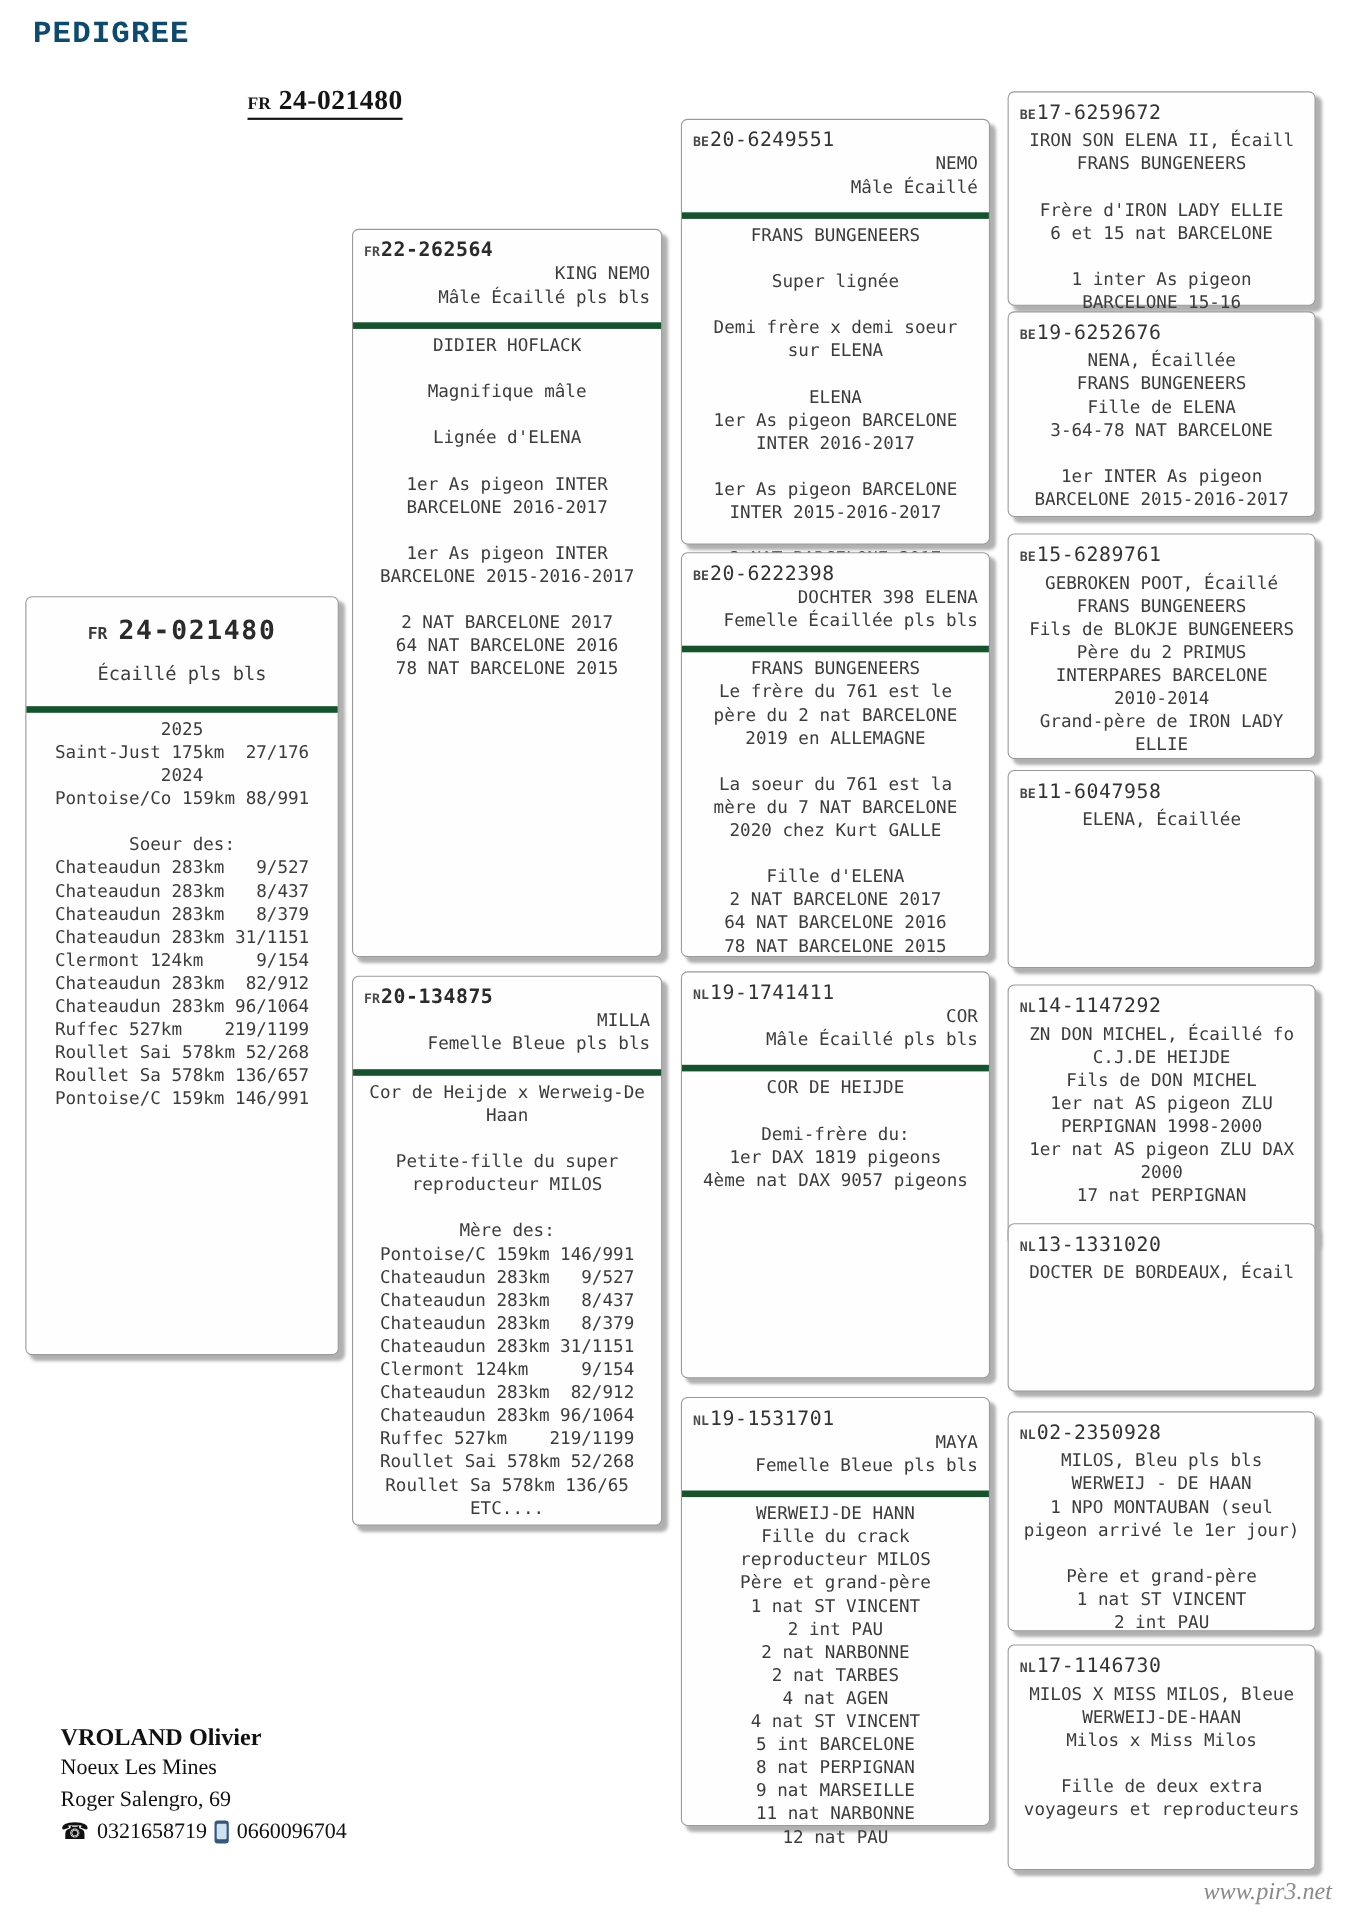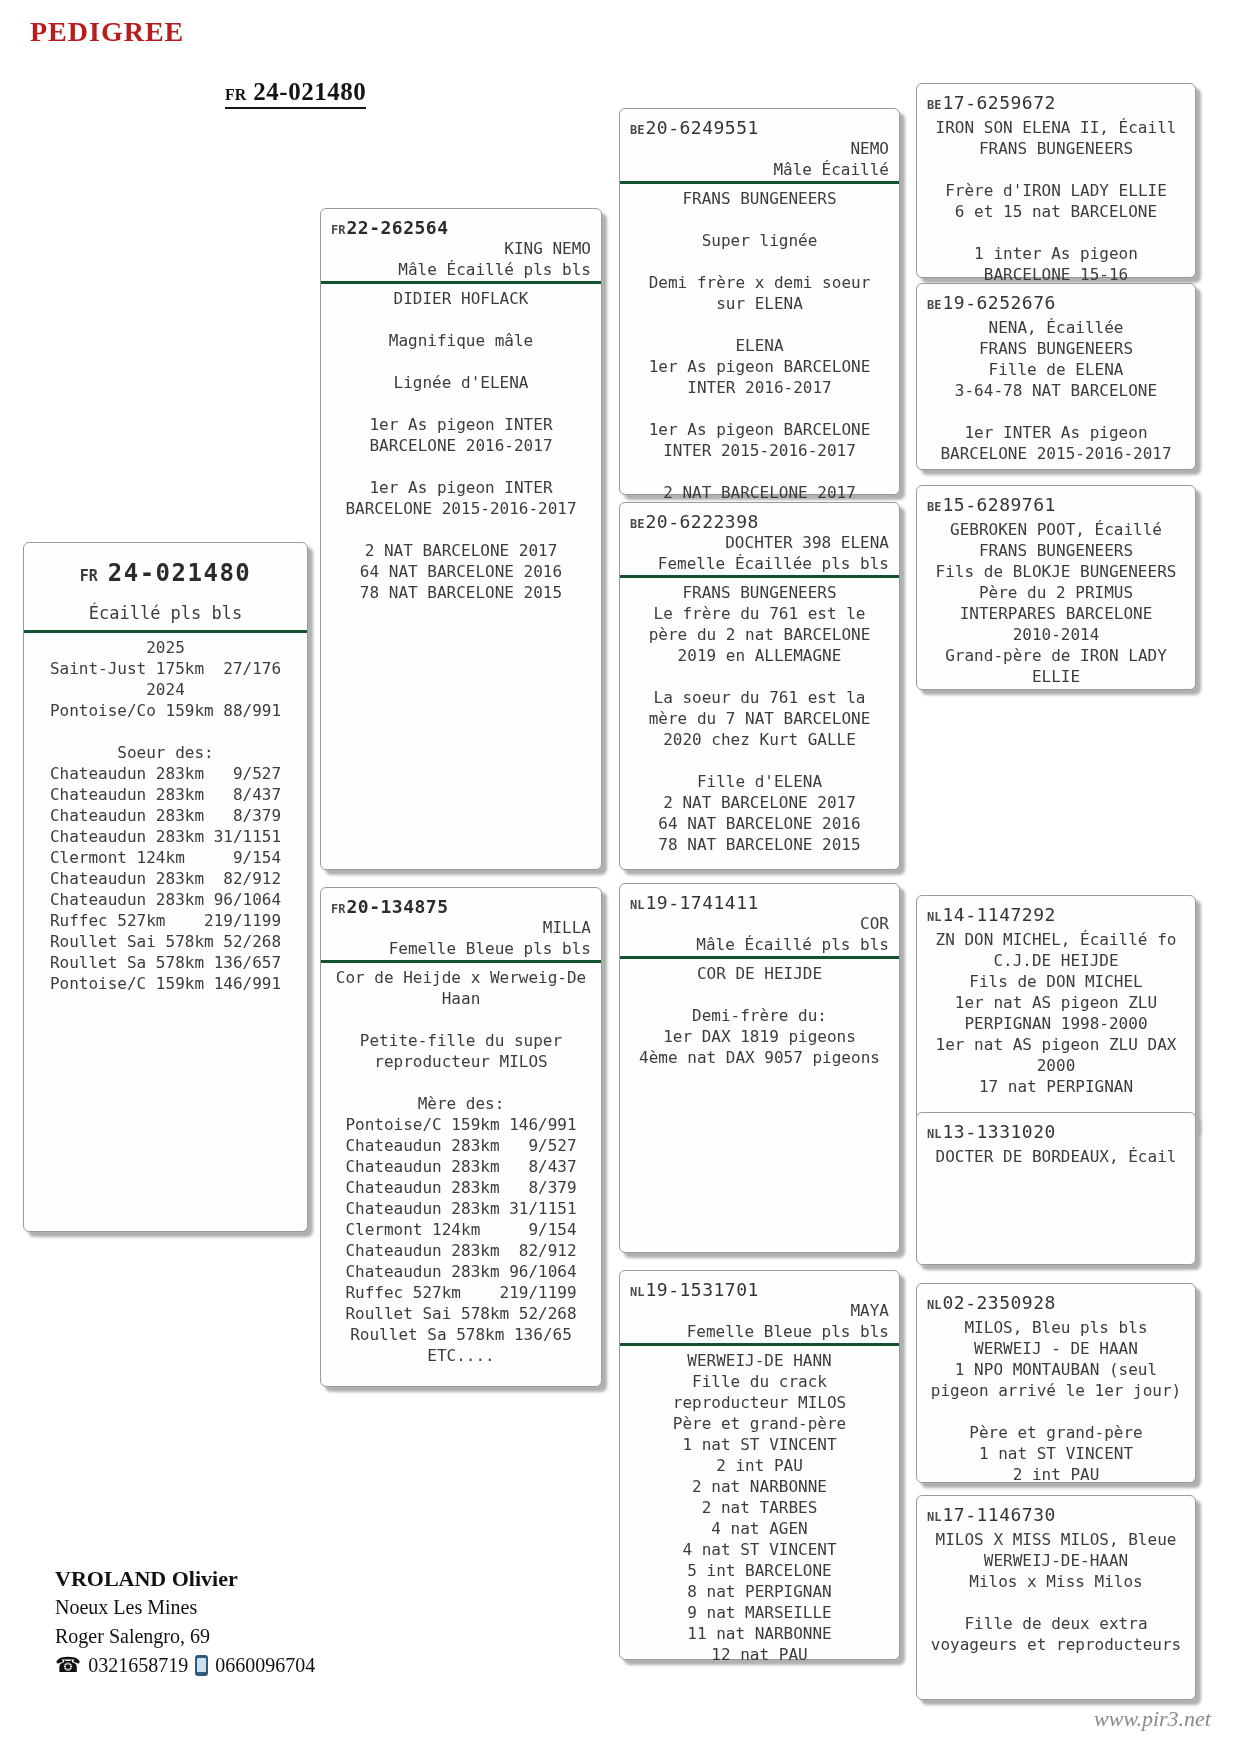--- a/index.html
+++ b/index.html
@@ -5,42 +5,42 @@
   html,body { margin:0; padding:0; background:#ffffff; }
   .page {
     position:relative; width:1241px; height:1754px;
     background:#ffffff; overflow:hidden;
     font-family:"DejaVu Sans Mono", monospace;
   }
 
   
   .pedigree-title {
     position:absolute; left:30px; top:16px;
-    font-family:Liberation Serif, serif;
+    font-family:Liberation Mono, monospace;
     font-weight:700; font-size:28px; letter-spacing:1px;
-    color:#b91c1c;
+    color:#0c4a6e;
   }
   .ring-title {
     position:absolute; left:225px; top:78px;
     font-family:"Liberation Serif", serif; font-weight:700; color:#141414;
     border-bottom:2px solid #141414; padding-bottom:1px; white-space:nowrap;
   }
   .ring-title .cc2 { font-size:16px; margin-right:7px; }
   .ring-title .num { font-size:25px; letter-spacing:0.5px; }
 
   
   .pbox {
     position:absolute; box-sizing:border-box;
     background:#fefefe;
     border:1px solid #9a9a9a; border-radius:6px;
     box-shadow:5px 5px 3px #b0b0b0;
     color:#3c3c3c;
   }
   .box-head { padding:8px 10px 0 10px; }
-  .with-sep .box-head { border-bottom:3px solid #14532d; padding-bottom:1px; }
+  .with-sep .box-head { border-bottom:6px solid #14532d; padding-bottom:13px; }
   .ring-line { white-space:nowrap; }
   .cc { font-size:12px; font-weight:700; color:#4a4a4a; margin-right:1px; }
   .ring { font-size:18px; color:#333333; letter-spacing:0.5px; }
   .bold-ring .ring { font-weight:700; color:#2b2b2b; }
   .tline { font-size:16px; line-height:21px; color:#3c3c3c; white-space:pre;text-align:right; }
   .box-body {
     padding:4px 10px 8px 10px;
     font-size:16px; line-height:21px; color:#3c3c3c;
     white-space:pre-wrap;
     text-align:center;
@@ -294,20 +294,28 @@
     <div class="box-body">GEBROKEN POOT, Écaillé
 FRANS BUNGENEERS
 Fils de BLOKJE BUNGENEERS
 Père du 2 PRIMUS
 INTERPARES BARCELONE
 2010-2014
 Grand-père de IRON LADY
 ELLIE</div>
   </div>
 
+  <div class="pbox" style="left:916px;top:700px;width:280px;height:180px">
+    <div class="box-head">
+      <div class="ring-line">
+        <span class="cc">BE</span><span class="ring">11-6047958</span>
+      </div>
+    </div>
+    <div class="box-body">ELENA, Écaillée</div>
+  </div>
 
   <div class="pbox" style="left:916px;top:895px;width:280px;height:238px">
     <div class="box-head">
       <div class="ring-line">
         <span class="cc">NL</span><span class="ring">14-1147292</span>
       </div>
     </div>
     <div class="box-body">ZN DON MICHEL, Écaillé fo
 C.J.DE HEIJDE
 Fils de DON MICHEL

